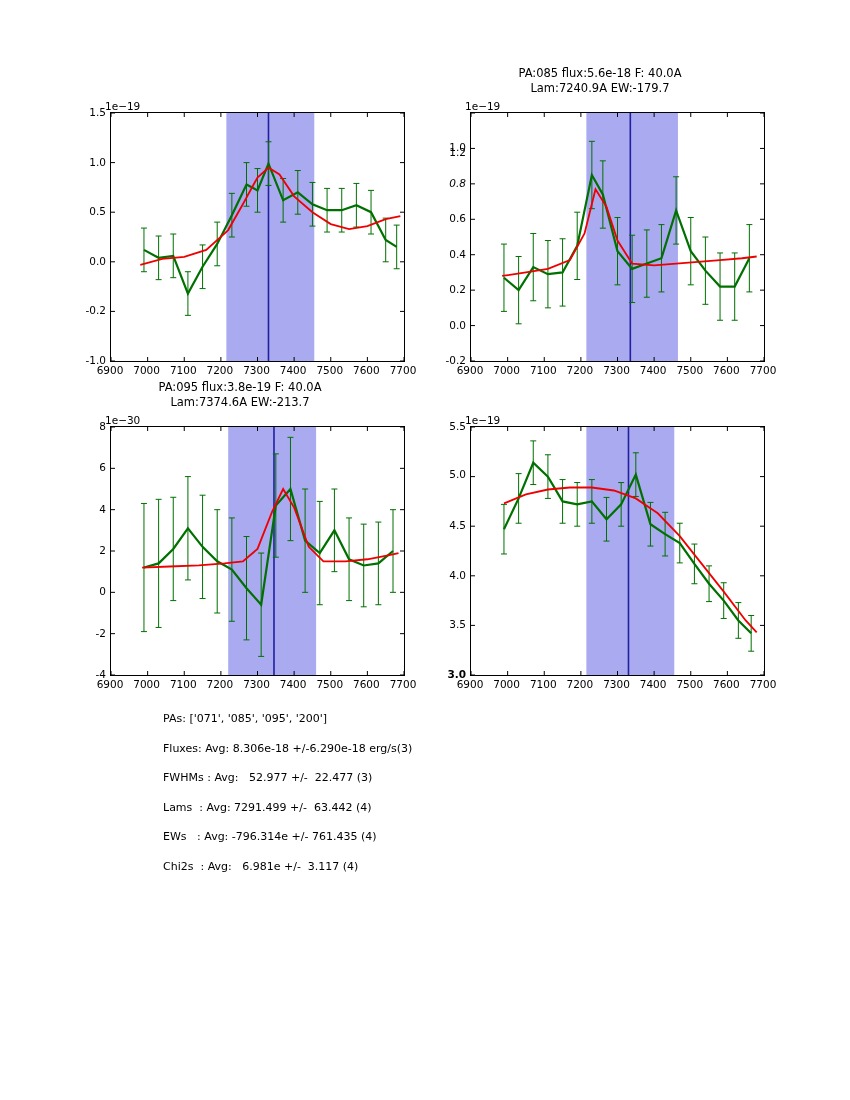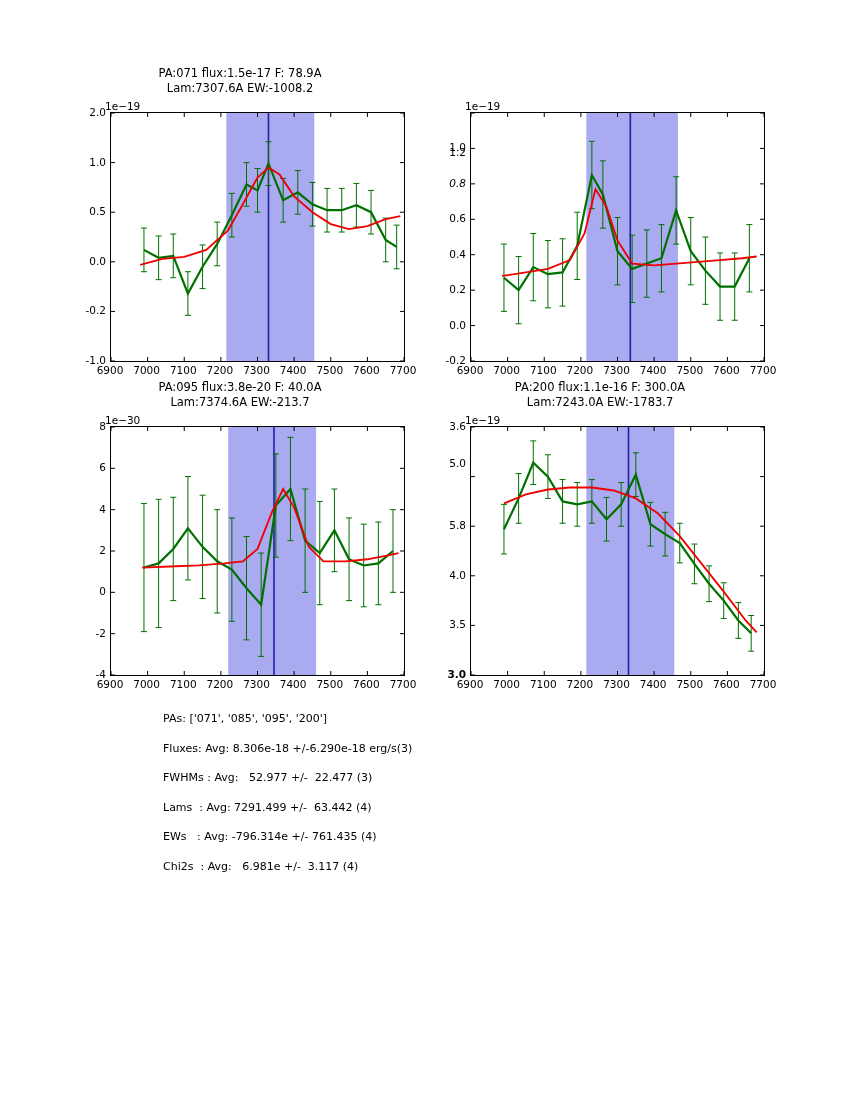--- a/index.html
+++ b/index.html
@@ -75,22 +75,20 @@
     margin-bottom: 16.5px;
     white-space: pre;
   }
 </style>
 </head>
 <body>
 
 <div id="page">
 
   <div class="panel" style="left:60px; top:66px; width:360px; height:312px;">
-    <div class="panel-title" style="top:0px;">PA:071 flux:1.5e-17 F: 78.9A
-Lam:7307.6A EW:-1008.2</div>
     <div class="exp-label" style="left:45px; top:34px;">1e−19</div>
     <div class="plot-area" id="pa0" style="left:50px; top:46px; width:295px; height:250px;">
         <svg width="293" height="248">
           <rect x="115.36874999999999" y="0" width="87.89999999999999" height="248" fill="#aaaaf0"></rect>
           <line x1="157.48749999999998" y1="0" x2="157.48749999999998" y2="248" stroke="#2020a0" stroke-width="1.6"></line>
           <line x1="0" y1="248" x2="0" y2="244" stroke="#000" stroke-width="1"></line>
           <line x1="0" y1="0" x2="0" y2="4" stroke="#000" stroke-width="1"></line>
           <line x1="36.625" y1="248" x2="36.625" y2="244" stroke="#000" stroke-width="1"></line>
           <line x1="36.625" y1="0" x2="36.625" y2="4" stroke="#000" stroke-width="1"></line>
           <line x1="73.25" y1="248" x2="73.25" y2="244" stroke="#000" stroke-width="1"></line>
@@ -189,24 +187,26 @@
       <div class="tick-x" style="left: 196.5px; top: 298px;">7300</div>
       <div class="tick-x" style="left: 233.125px; top: 298px;">7400</div>
       <div class="tick-x" style="left: 269.75px; top: 298px;">7500</div>
       <div class="tick-x" style="left: 306.375px; top: 298px;">7600</div>
       <div class="tick-x" style="left: 343px; top: 298px;">7700</div>
       <div class="tick-y" style="left: 6px; width: 40px; top: 294px;">-1.0</div>
       <div class="tick-y" style="left: 6px; width: 40px; top: 244.4px;">-0.2</div>
       <div class="tick-y" style="left: 6px; width: 40px; top: 194.8px;">0.0</div>
       <div class="tick-y" style="left: 6px; width: 40px; top: 145.2px;">0.5</div>
       <div class="tick-y" style="left: 6px; width: 40px; top: 95.6px;">1.0</div>
-      <div class="tick-y" style="left: 6px; width: 40px; top: 46px;">2.0</div>
+      <div class="tick-y" style="left: 6px; width: 40px; top: 46px;">1.5</div>
     </div>
 
   <div class="panel" style="left:420px; top:66px; width:360px; height:312px;">
+    <div class="panel-title" style="top:0px;">PA:085 flux:5.6e-18 F: 40.0A
+Lam:7240.9A EW:-179.7</div>
     <div class="exp-label" style="left:45px; top:34px;">1e−19</div>
     <div class="plot-area" id="pa1" style="left:50px; top:46px; width:295px; height:250px;">
         <svg width="293" height="248">
           <rect x="115.36874999999999" y="0" width="91.56250000000001" height="248" fill="#aaaaf0"></rect>
           <line x1="159.31875" y1="0" x2="159.31875" y2="248" stroke="#2020a0" stroke-width="1.6"></line>
           <line x1="0" y1="248" x2="0" y2="244" stroke="#000" stroke-width="1"></line>
           <line x1="0" y1="0" x2="0" y2="4" stroke="#000" stroke-width="1"></line>
           <line x1="36.625" y1="248" x2="36.625" y2="244" stroke="#000" stroke-width="1"></line>
           <line x1="36.625" y1="0" x2="36.625" y2="4" stroke="#000" stroke-width="1"></line>
           <line x1="73.25" y1="248" x2="73.25" y2="244" stroke="#000" stroke-width="1"></line>
@@ -312,21 +312,21 @@
       <div class="tick-y" style="left: 6px; width: 40px; top: 258.571px;">0.0</div>
       <div class="tick-y" style="left: 6px; width: 40px; top: 223.143px;">0.2</div>
       <div class="tick-y" style="left: 6px; width: 40px; top: 187.714px;">0.4</div>
       <div class="tick-y" style="left: 6px; width: 40px; top: 152.286px;">0.6</div>
       <div class="tick-y" style="left: 6px; width: 40px; top: 116.857px; font-style: italic;">0.8</div>
       <div class="tick-y" style="left: 6px; width: 40px; top: 81.4286px;">1.0</div>
       <div class="tick-y" style="left: 6px; width: 40px; top: 46px; margin-top: 40px;">1.2</div>
     </div>
 
   <div class="panel" style="left:60px; top:380px; width:360px; height:312px;">
-    <div class="panel-title" style="top:0px;">PA:095 flux:3.8e-20 F: 40.0A
+    <div class="panel-title" style="top:0px;">PA:095 flux:3.8e-19 F: 40.0A
 Lam:7374.6A EW:-213.7</div>
     <div class="exp-label" style="left:45px; top:34px;">1e−30</div>
     <div class="plot-area" id="pa2" style="left:50px; top:46px; width:295px; height:250px;">
         <svg width="293" height="248">
           <rect x="117.2" y="0" width="87.89999999999999" height="248" fill="#aaaaf0"></rect>
           <line x1="162.98125000000002" y1="0" x2="162.98125000000002" y2="248" stroke="#2020a0" stroke-width="1.6"></line>
           <line x1="0" y1="248" x2="0" y2="244" stroke="#000" stroke-width="1"></line>
           <line x1="0" y1="0" x2="0" y2="4" stroke="#000" stroke-width="1"></line>
           <line x1="36.625" y1="248" x2="36.625" y2="244" stroke="#000" stroke-width="1"></line>
           <line x1="36.625" y1="0" x2="36.625" y2="4" stroke="#000" stroke-width="1"></line>
@@ -430,22 +430,20 @@
       <div class="tick-y" style="left: 6px; width: 40px; top: 294px;">-4</div>
       <div class="tick-y" style="left: 6px; width: 40px; top: 252.667px;">-2</div>
       <div class="tick-y" style="left: 6px; width: 40px; top: 211.333px;">0</div>
       <div class="tick-y" style="left: 6px; width: 40px; top: 170px;">2</div>
       <div class="tick-y" style="left: 6px; width: 40px; top: 128.667px;">4</div>
       <div class="tick-y" style="left: 6px; width: 40px; top: 87.3333px;">6</div>
       <div class="tick-y" style="left: 6px; width: 40px; top: 46px;">8</div>
     </div>
 
   <div class="panel" style="left:420px; top:380px; width:360px; height:312px;">
-    <div class="panel-title" style="top:0px;">PA:200 flux:1.1e-16 F: 300.0A
-Lam:7243.0A EW:-1783.7</div>
     <div class="exp-label" style="left:45px; top:34px;">1e−19</div>
     <div class="plot-area" id="pa3" style="left:50px; top:46px; width:295px; height:250px;">
         <svg width="293" height="248">
           <rect x="115.36874999999999" y="0" width="87.89999999999999" height="248" fill="#aaaaf0"></rect>
           <line x1="157.48749999999998" y1="0" x2="157.48749999999998" y2="248" stroke="#2020a0" stroke-width="1.6"></line>
           <line x1="0" y1="248" x2="0" y2="244" stroke="#000" stroke-width="1"></line>
           <line x1="0" y1="0" x2="0" y2="4" stroke="#000" stroke-width="1"></line>
           <line x1="36.625" y1="248" x2="36.625" y2="244" stroke="#000" stroke-width="1"></line>
           <line x1="36.625" y1="0" x2="36.625" y2="4" stroke="#000" stroke-width="1"></line>
           <line x1="73.25" y1="248" x2="73.25" y2="244" stroke="#000" stroke-width="1"></line>
@@ -539,23 +537,23 @@
       <div class="tick-x" style="left: 123.25px; top: 298px;">7100</div>
       <div class="tick-x" style="left: 159.875px; top: 298px;">7200</div>
       <div class="tick-x" style="left: 196.5px; top: 298px;">7300</div>
       <div class="tick-x" style="left: 233.125px; top: 298px;">7400</div>
       <div class="tick-x" style="left: 269.75px; top: 298px;">7500</div>
       <div class="tick-x" style="left: 306.375px; top: 298px;">7600</div>
       <div class="tick-x" style="left: 343px; top: 298px;">7700</div>
       <div class="tick-y" style="left: 6px; width: 40px; top: 294px; font-weight: bold;">3.0</div>
       <div class="tick-y" style="left: 6px; width: 40px; top: 244.4px;">3.5</div>
       <div class="tick-y" style="left: 6px; width: 40px; top: 194.8px;">4.0</div>
-      <div class="tick-y" style="left: 6px; width: 40px; top: 145.2px;">5.8</div>
-      <div class="tick-y" style="left: 6px; width: 40px; top: 83px;">5.0</div>
-      <div class="tick-y" style="left: 6px; width: 40px; top: 46px;">3.6</div>
+      <div class="tick-y" style="left: 6px; width: 40px; top: 145.2px;">4.5</div>
+      <div class="tick-y" style="left: 6px; width: 40px; top: 94px;">5.0</div>
+      <div class="tick-y" style="left: 6px; width: 40px; top: 46px;">5.5</div>
     </div>
 
   <div class="summary" id="summary-block">
       <div>PAs: ['071', '085', '095', '200']</div>
       <div>Fluxes: Avg: 8.306e-18 +/-6.290e-18 erg/s(3)</div>
       <div>FWHMs : Avg:   52.977 +/-  22.477 (3)</div>
       <div>Lams  : Avg: 7291.499 +/-  63.442 (4)</div>
       <div>EWs   : Avg: -796.314e +/- 761.435 (4)</div>
       <div>Chi2s  : Avg:   6.981e +/-  3.117 (4)</div>
     </div>

